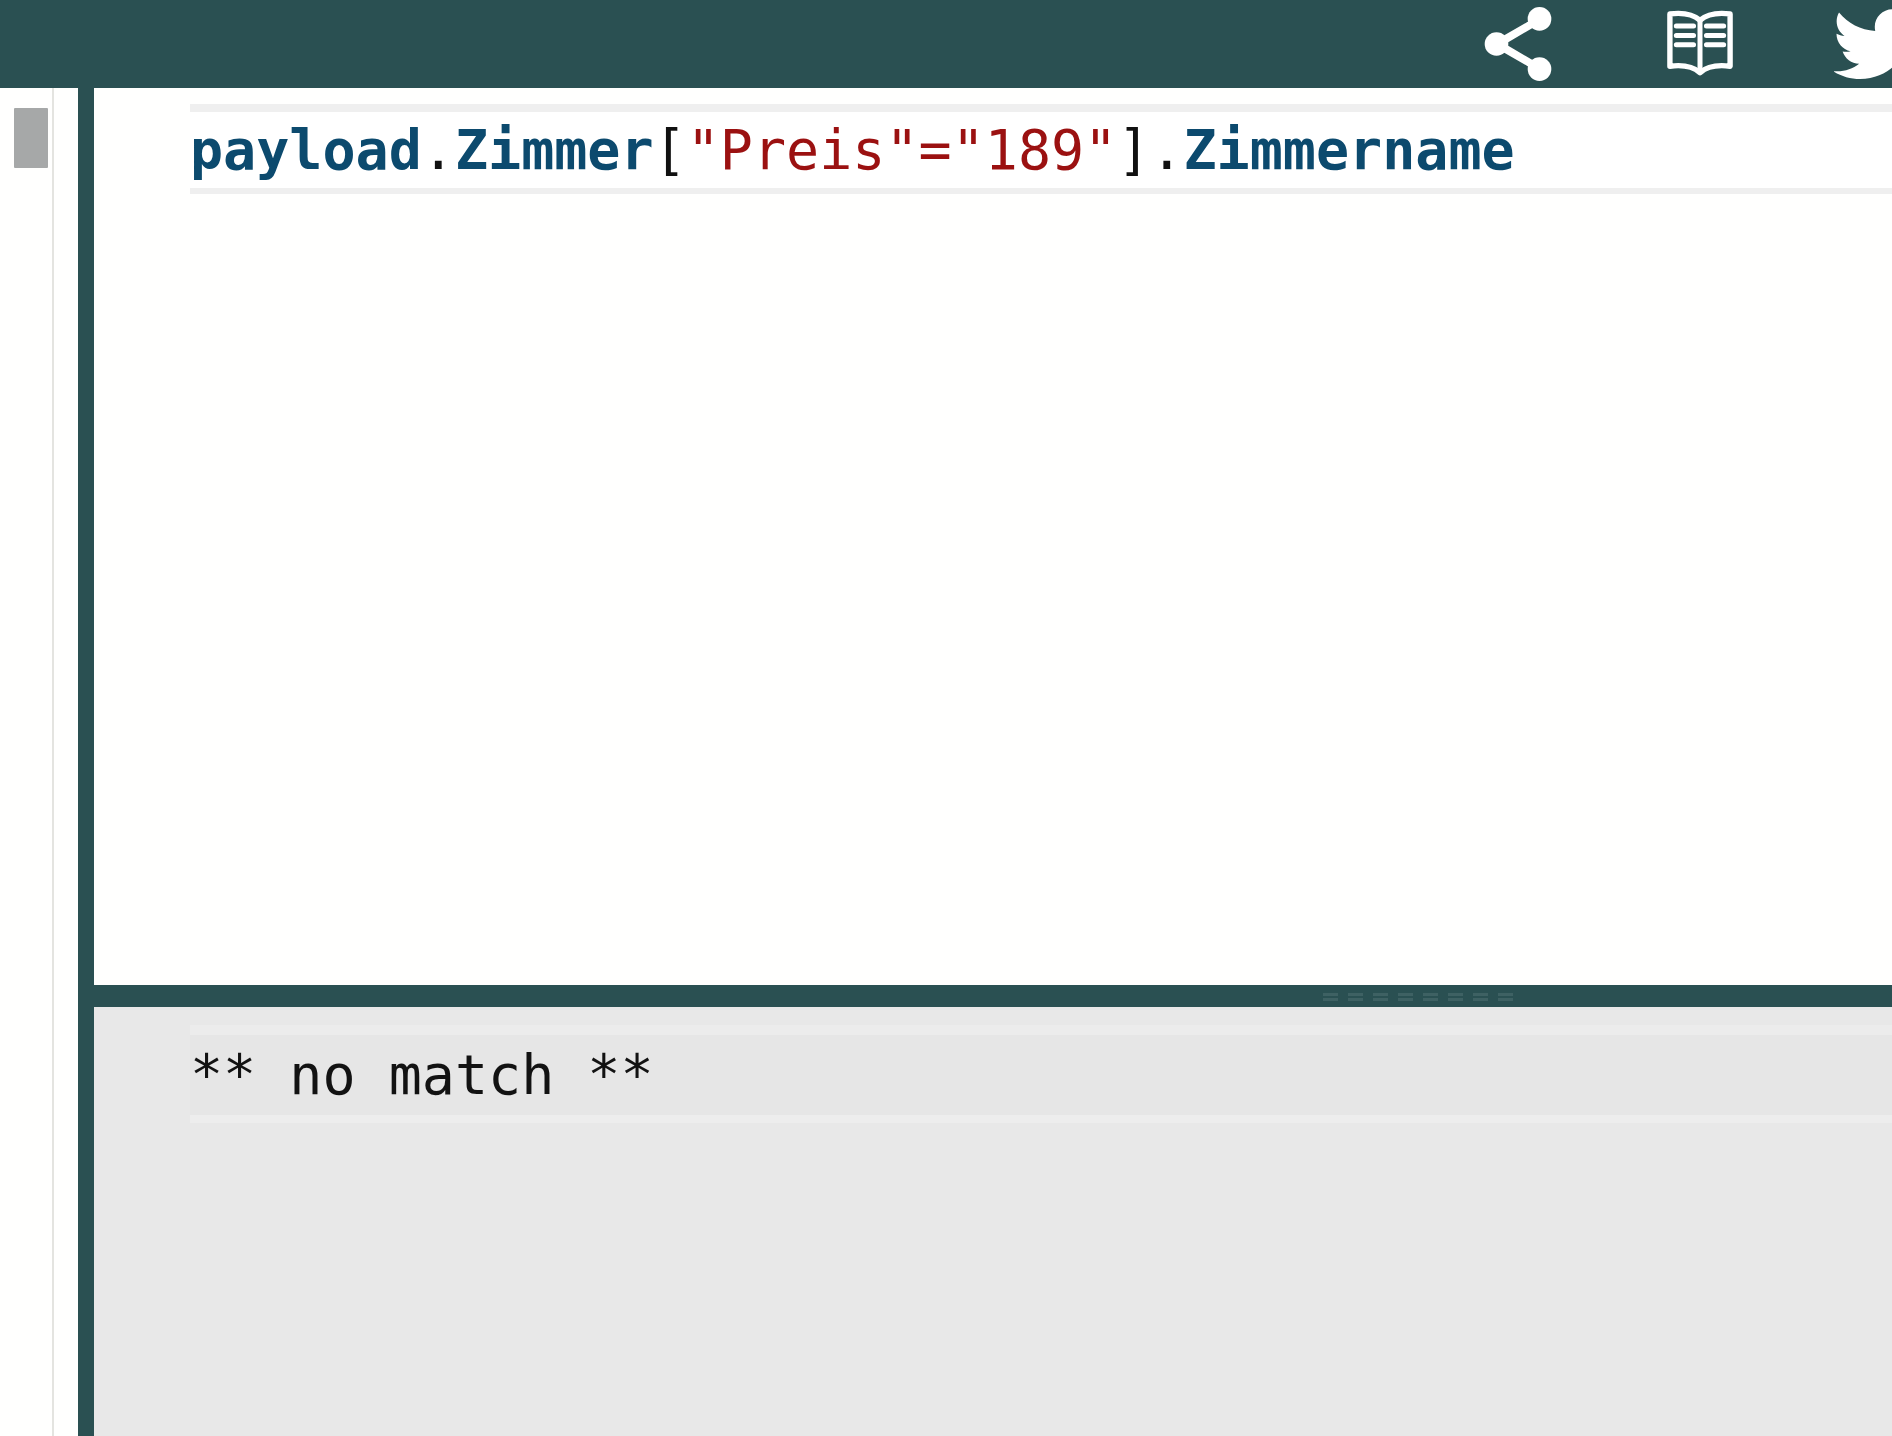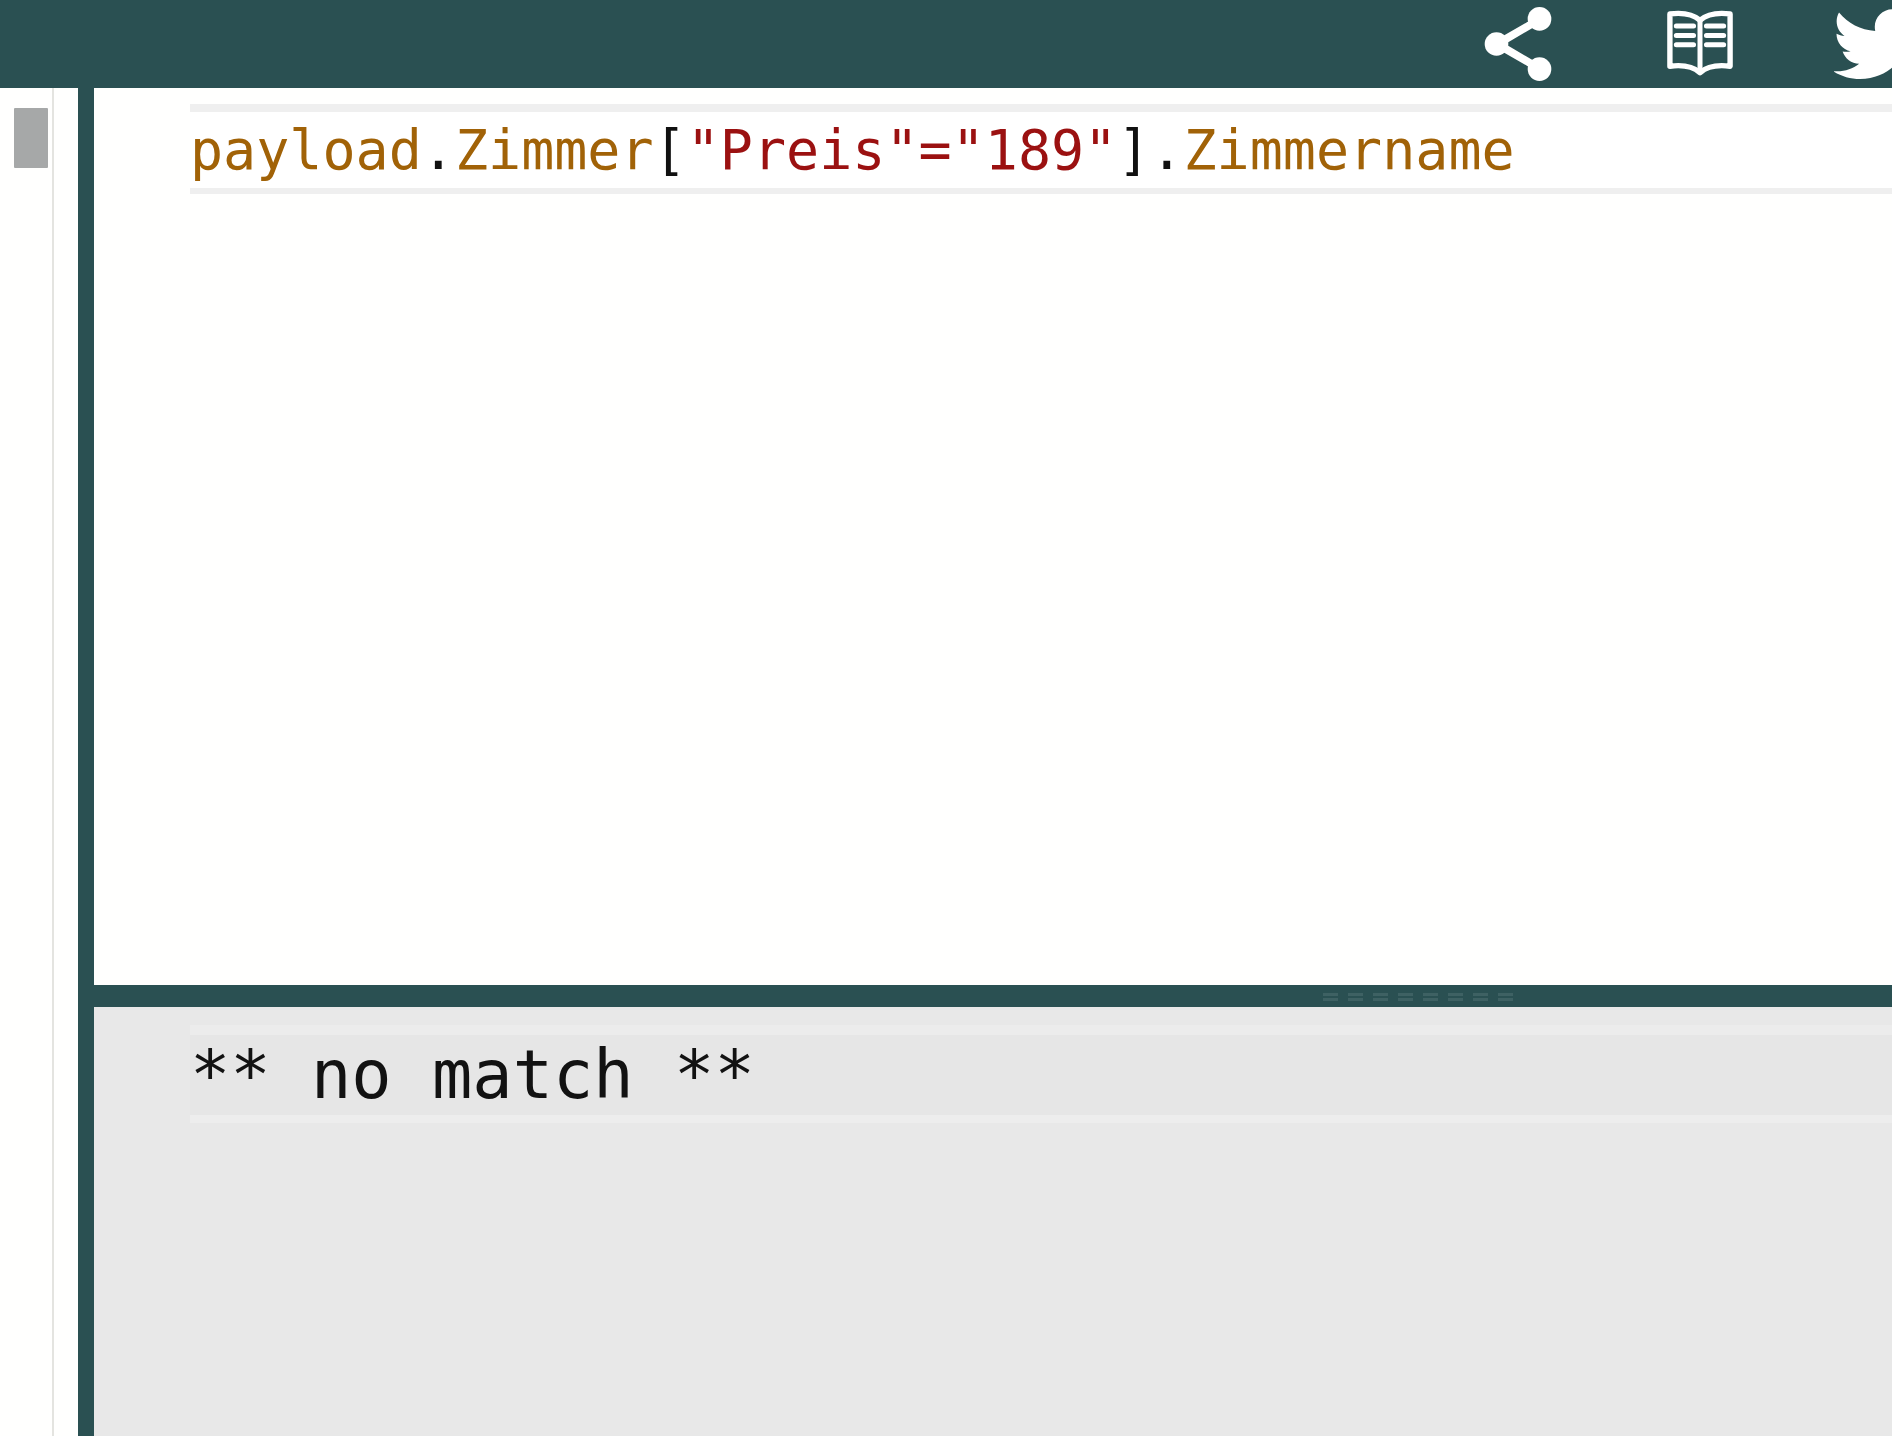--- a/index.html
+++ b/index.html
@@ -105,21 +105,21 @@
     background: #FFFFFF;
     box-shadow: 0 -8px 0 0 #EFEFEF, 0 6px 0 0 #EFEFEF;
   }
   .code {
     font-family: "DejaVu Sans Mono", "Liberation Mono", monospace;
     font-size: 55px;
     line-height: 76px;
     white-space: pre;
     letter-spacing: 0px;
   }
-  .tok-ident  { color: #a16207; }
+  .tok-ident  { color: #0c4a6e; font-weight: bold; }
   .tok-punct  { color: #111111; }
   .tok-string { color: #9B1111; }
 
   
   .splitter {
     position: absolute;
     left: 78px;
     top: 897px;
     width: 1814px;
     height: 22px;
@@ -156,21 +156,21 @@
     position: absolute;
     left: 96px;
     top: 28px;
     right: 0;
     height: 80px;
     background: #E6E6E6;
     box-shadow: 0 -10px 0 0 #ECECEC, 0 8px 0 0 #EDEDED;
   }
   .result-text {
     font-family: "DejaVu Sans Mono", "Liberation Mono", monospace;
-    font-size: 67px;
+    font-size: 55px;
     line-height: 80px;
     color: #121212;
     white-space: pre;
   }
 </style>
 </head>
 <body>
 
 <div class="appbar">
   <div class="appbar-actions">

